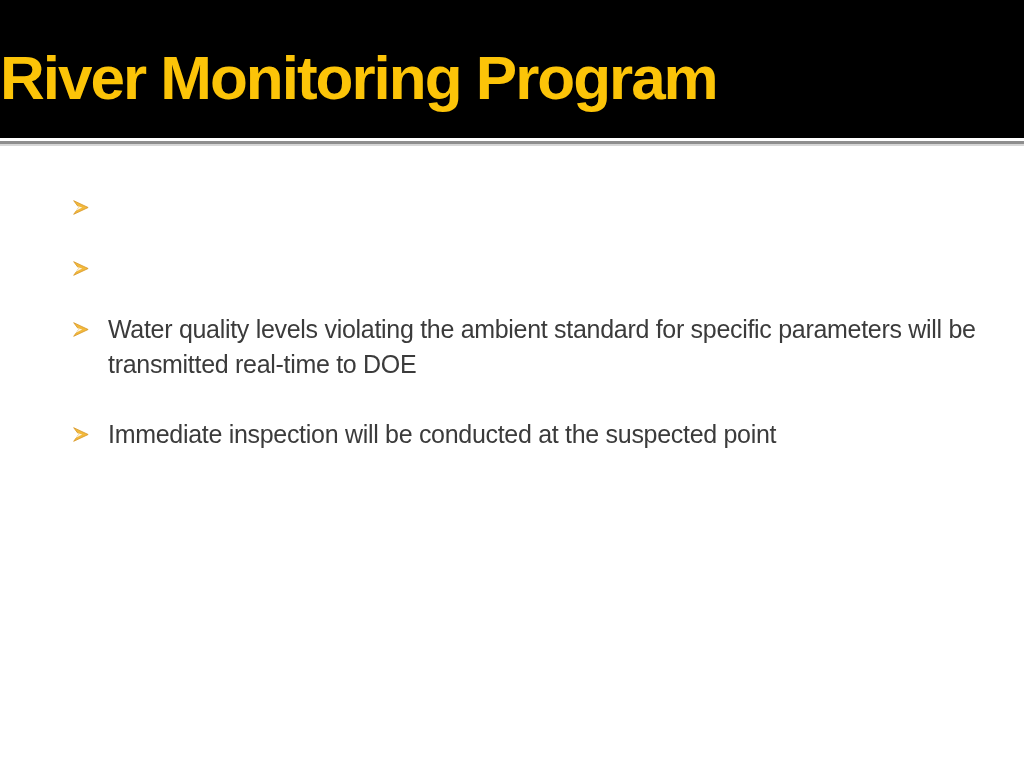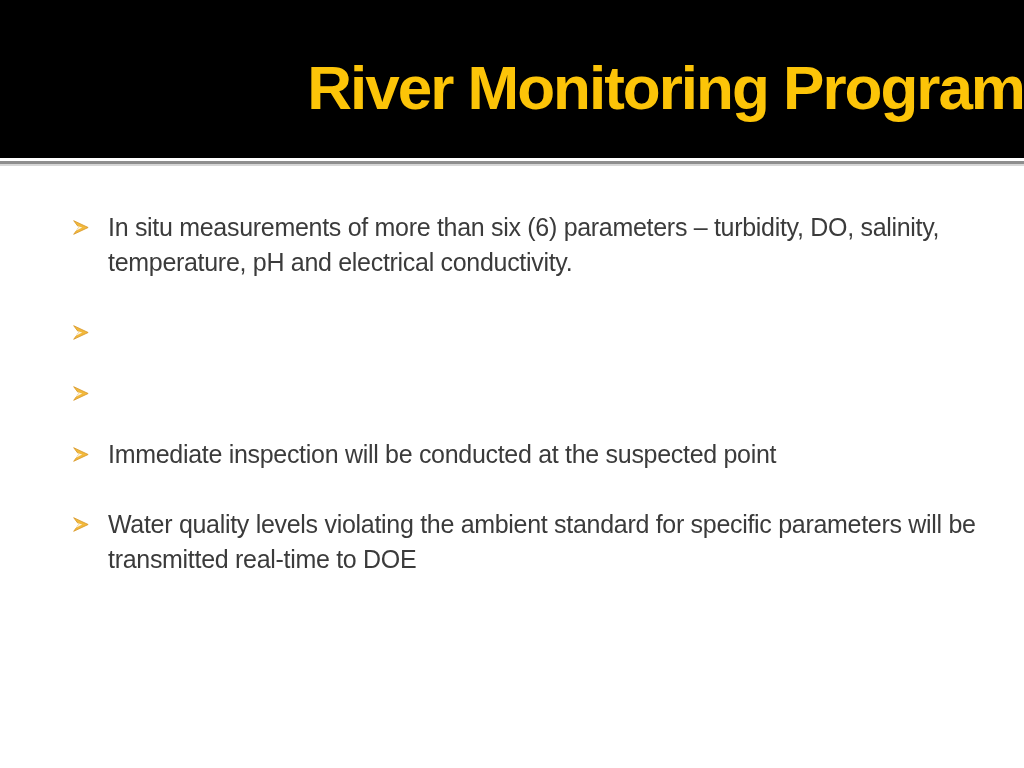--- a/index.html
+++ b/index.html
@@ -17,25 +17,25 @@
 
   .slide {
     position: relative;
     width: 1024px;
     height: 768px;
     background: #ffffff;
   }
 
   .title-bar {
     width: 1024px;
-    height: 158px;
+    height: 138px;
     background: var(--header-bg, #000);
     display: flex;
     align-items: center;
-    justify-content: flex-end;
+    justify-content: flex-start;
   }
   .slide-title {
     margin-top: 16px;
     color: var(--title-color, #FCC408);
     font-size: 62px;
     font-weight: bold;
     letter-spacing: -2px;
     white-space: nowrap;
     text-align: center;
   }
@@ -79,29 +79,20 @@
 
   <div class="divider">
     <div class="d-white"></div>
     <div class="d-gray"></div>
     <div class="d-light"></div>
   </div>
 
   <main class="content">
     <ul class="bullets">
 
-      <li class="bullet">
-        <span class="marker">
-          <svg viewBox="0 0 20 20" aria-hidden="true">
-            <path d="M2 2 L19 10 L2 18 L8 10 Z" fill="#F2B93B" stroke="#D99A2B" stroke-width="1"></path>
-            <path d="M4 7.5 L12 10 L4 14 L8 10 Z" fill="#FFFFFF" opacity="0.85"></path>
-          </svg>
-        </span>
-        <span class="bullet-text">In situ measurements of more than six (6) parameters – turbidity, DO, salinity, temperature, pH and electrical conductivity.</span>
-      </li>
 
 
       <li class="bullet">
         <span class="marker">
           <svg viewBox="0 0 20 20" aria-hidden="true">
             <path d="M2 2 L19 10 L2 18 L8 10 Z" fill="#F2B93B" stroke="#D99A2B" stroke-width="1"></path>
             <path d="M4 7.5 L12 10 L4 14 L8 10 Z" fill="#FFFFFF" opacity="0.85"></path>
           </svg>
         </span>
       </li>
@@ -115,28 +106,28 @@
         </span>
       </li>
 
       <li class="bullet">
         <span class="marker">
           <svg viewBox="0 0 20 20" aria-hidden="true">
             <path d="M2 2 L19 10 L2 18 L8 10 Z" fill="#F2B93B" stroke="#D99A2B" stroke-width="1"></path>
             <path d="M4 7.5 L12 10 L4 14 L8 10 Z" fill="#FFFFFF" opacity="0.85"></path>
           </svg>
         </span>
-        <span class="bullet-text">Immediate inspection will be conducted at the suspected point</span>
+        <span class="bullet-text">Water quality levels violating the ambient standard for specific parameters will be transmitted real-time to DOE</span>
       </li>
 
       <li class="bullet">
         <span class="marker">
           <svg viewBox="0 0 20 20" aria-hidden="true">
             <path d="M2 2 L19 10 L2 18 L8 10 Z" fill="#F2B93B" stroke="#D99A2B" stroke-width="1"></path>
             <path d="M4 7.5 L12 10 L4 14 L8 10 Z" fill="#FFFFFF" opacity="0.85"></path>
           </svg>
         </span>
-        <span class="bullet-text">Water quality levels violating the ambient standard for specific parameters will be transmitted real-time to DOE</span>
+        <span class="bullet-text">Immediate inspection will be conducted at the suspected point</span>
       </li>
 
     </ul>
   </main>
 </div>
 
 </body></html>

